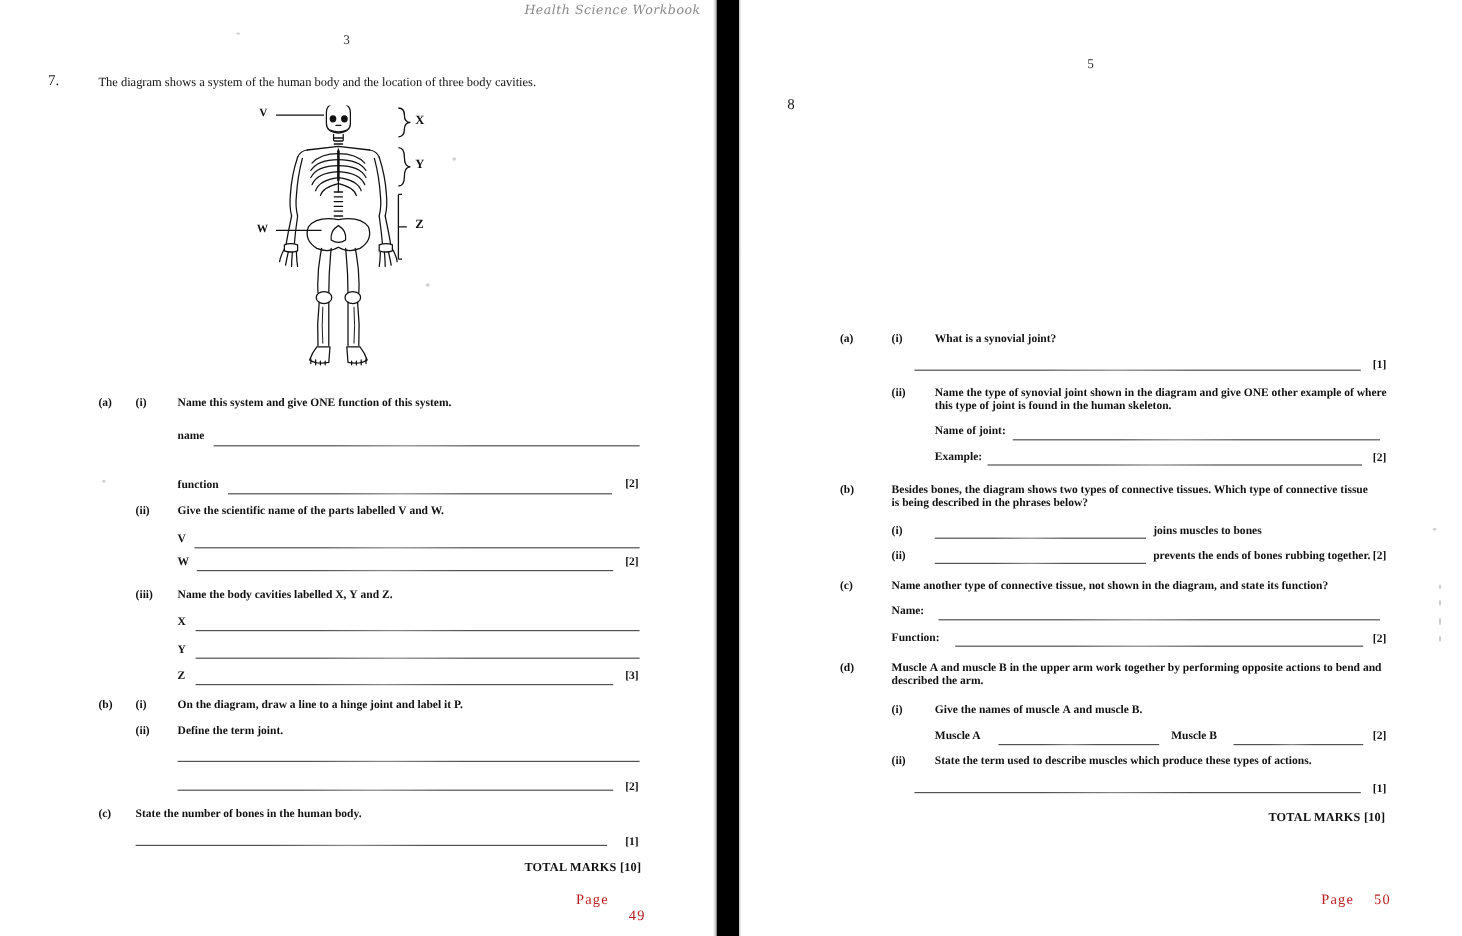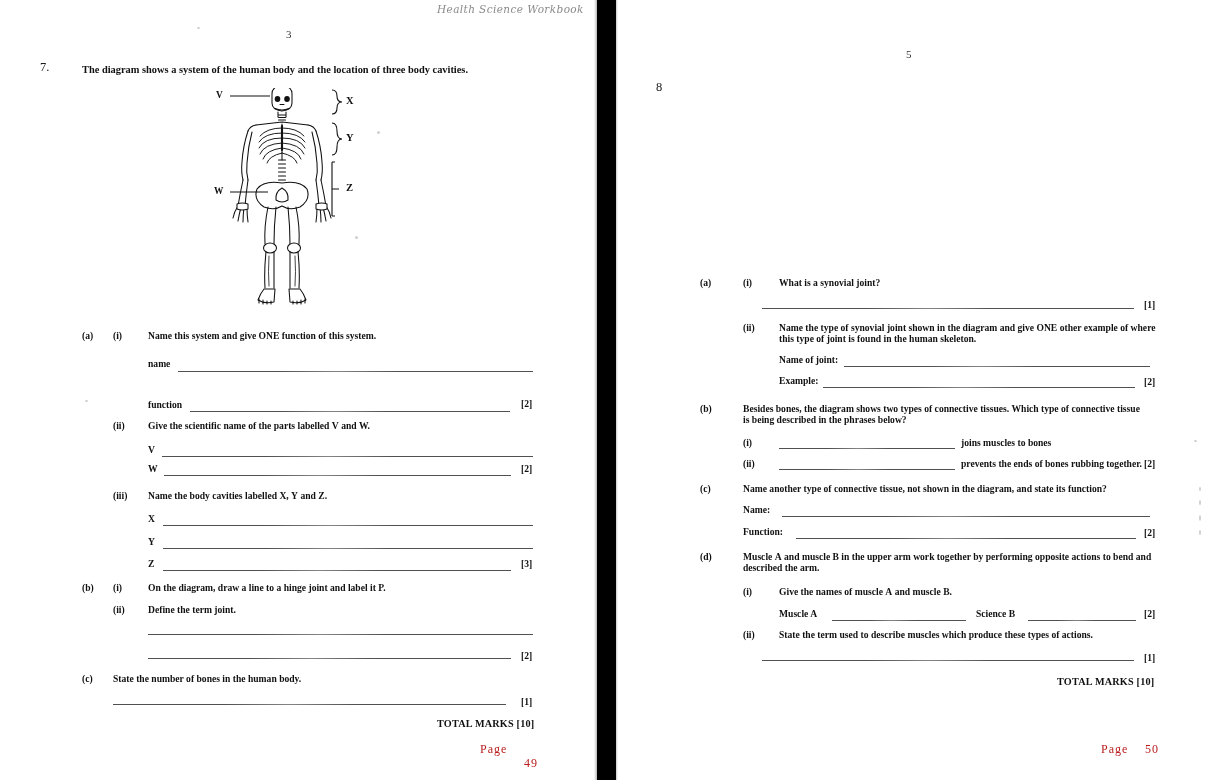--- a/index.html
+++ b/index.html
@@ -54,21 +54,21 @@
   .qnum{
     position:absolute;
     font-size:12.5px;
     color:#1a1a1a;
     font-family:"Liberation Serif", serif;
   }
 
   .stem{
     position:absolute;
     font-size:10.4px;
-    font-weight:bold;
+    font-weight:normal;
     line-height:1.28;
     color:#111;
   }
 
   .lbl{
     position:absolute;
     font-size:9.6px;
     font-weight:bold;
     color:#111;
     white-space:nowrap;
@@ -342,21 +342,21 @@
 
     <div class="lbl" style="left:84px;top:551px;">(d)</div>
     <div class="body-text" style="left:127px;top:551px;width:440px;">Muscle <b>A</b> and muscle <b>B</b> in the upper arm work together by performing opposite actions to bend and</div>
     <div class="body-text" style="left:127px;top:562px;width:440px;">described the arm.</div>
 
     <div class="lbl" style="left:127px;top:586px;">(i)</div>
     <div class="body-text" style="left:163px;top:586px;width:400px;">Give the names of muscle <b>A</b> and muscle <b>B.</b></div>
 
     <div class="lbl" style="left:163px;top:608px;">Muscle A</div>
     <div class="rule fade" style="left:216px;top:620px;width:134px;"></div>
-    <div class="lbl" style="left:360px;top:608px;">Science B</div>
+    <div class="lbl" style="left:360px;top:608px;">Muscle B</div>
     <div class="rule fade" style="left:412px;top:620px;width:108px;"></div>
     <div class="marks" style="left:528px;top:608px;">[2]</div>
 
     <div class="lbl" style="left:127px;top:629px;">(ii)</div>
     <div class="body-text" style="left:163px;top:629px;width:400px;">State the term used to describe muscles which produce these types of actions.</div>
     <div class="rule fade" style="left:146px;top:660px;width:372px;"></div>
     <div class="marks" style="left:528px;top:652px;">[1]</div>
 
     <div class="total" style="left:441px;top:676px;">TOTAL MARKS [10]</div>
 

